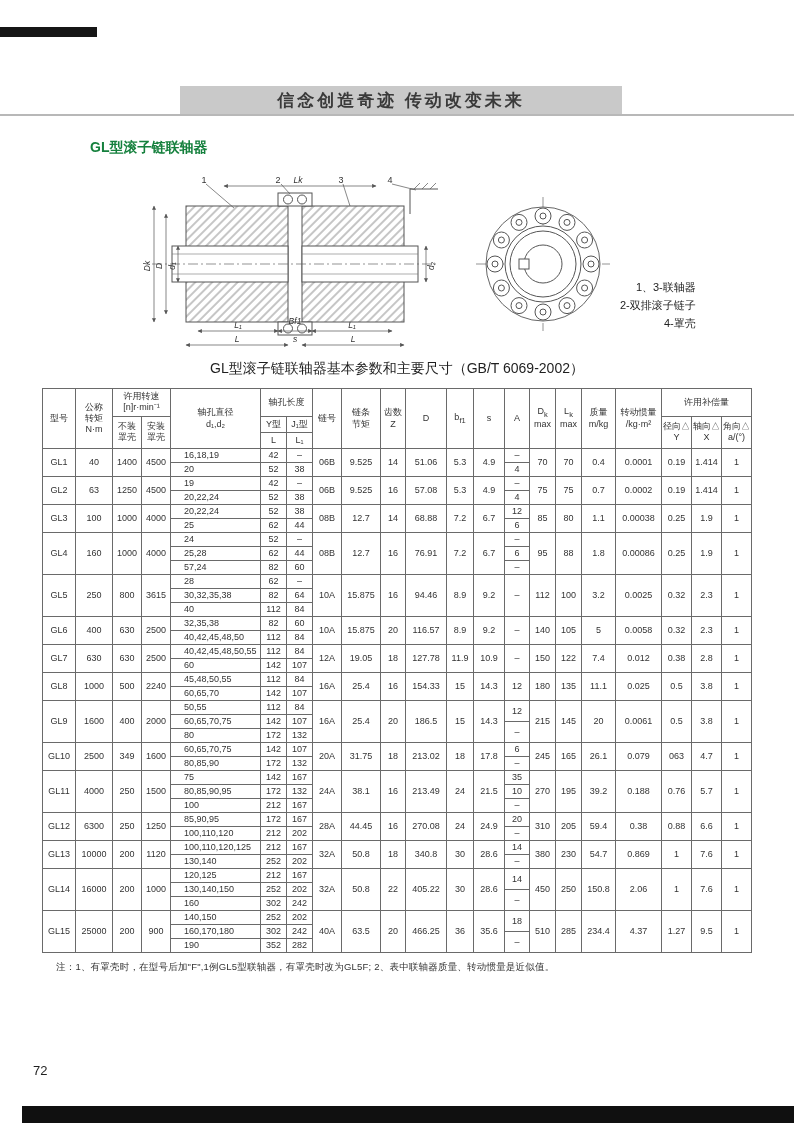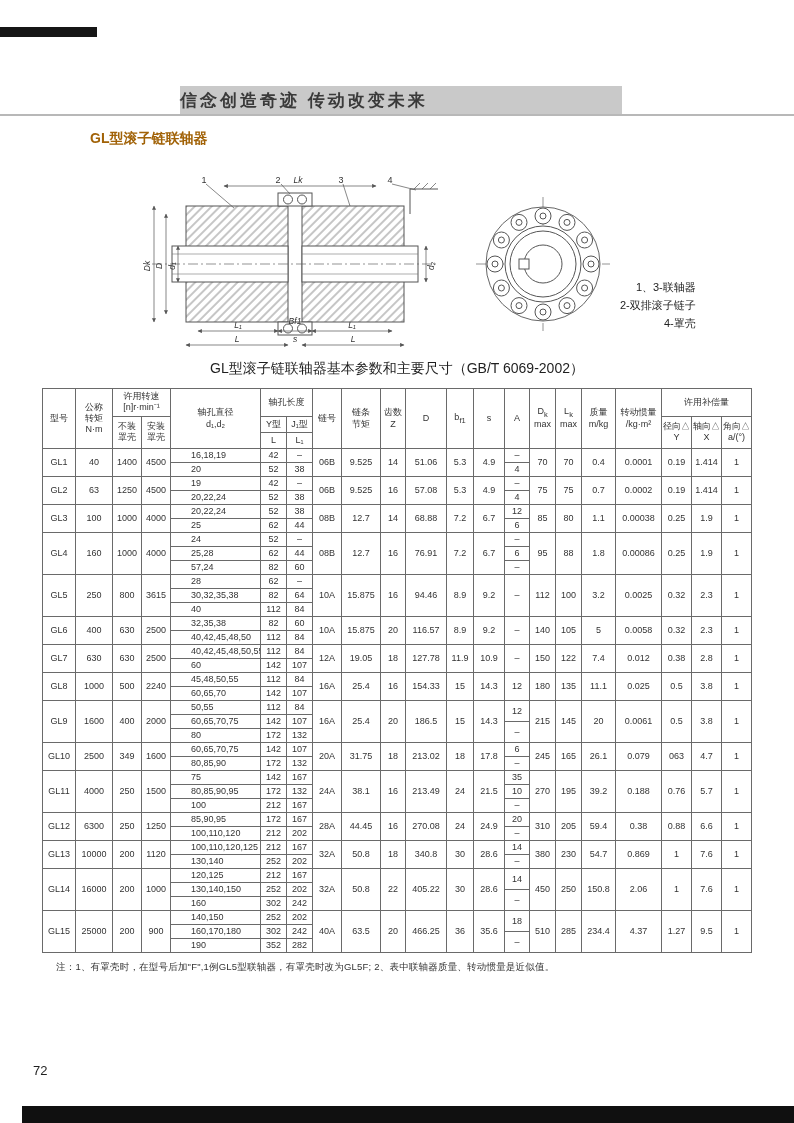--- a/index.html
+++ b/index.html
@@ -1,34 +1,34 @@
 <!DOCTYPE html>
 <html><head>
 <meta charset="utf-8">
 <style>
   * { box-sizing: border-box; margin: 0; padding: 0; }
   html,body { background:#fff; }
   body { font-family: "Liberation Sans", sans-serif; }
   .page { position:relative; width:794px; height:1123px; margin:0 auto; background:#fff; overflow:hidden; color:#2b2b2b; }
   .topleft-mark { position:absolute; left:0; top:27px; width:97px; height:10px; background:#161616; }
-  .banner { position:absolute; left:180px; top:86px; width:442px; height:29px; background:#c9c9c9; display:flex; align-items:center; justify-content:flex-start; }
+  .banner { position:absolute; left:180px; top:86px; width:442px; height:29px; background:#c9c9c9; display:flex; align-items:center; justify-content:center; }
   .banner-title { font-size:17px; font-weight:bold; color:#3a3a3a; letter-spacing:3px; }
   .banner-rule { position:absolute; left:0; top:114px; width:794px; height:2px; background:#b8b8b8; }
-  .section-title { position:absolute; left:90px; top:130px; font-size:14px; font-weight:bold; color:#a16207; }
+  .section-title { position:absolute; left:90px; top:139px; font-size:14px; font-weight:bold; color:#15803d; }
   .diagram { position:absolute; left:138px; top:174px; width:640px; height:182px; }
   .diagram svg { display:block; }
   .diagram text { font-family:"Liberation Sans", sans-serif; fill:#333; }
   .legend { position:absolute; left:482px; top:104px; font-size:11px; color:#222; line-height:18px; white-space:nowrap;text-align:right; }
   .table-block { position:absolute; left:38px; top:360px; width:718px; }
   .table-title { text-align:center; font-size:14px; font-weight:normal; color:#1f1f1f; }
   table.spec { border-collapse:collapse; margin:10px auto 0 auto; table-layout:fixed; width:709px; }
   .spec th, .spec td { border:1px solid #6a6a6a; font-size:9px; text-align:center; vertical-align:middle; color:#333; padding:0 1px; overflow:hidden; }
   .spec th { font-weight:normal; white-space:pre-line; line-height:1.25; padding:2px 1px; }
   .spec tbody td { height:14px; line-height:1; white-space:nowrap; }
-  .spec td.left { text-align:left; padding-left:20px; }
+  .spec td.left { text-align:left; padding-left:13px; }
   .spec td.a-cell { position:relative; padding:0; }
   .a-stack { position:absolute; inset:0; display:flex; flex-direction:column; }
   .a-seg { flex:1; display:flex; align-items:center; justify-content:center; border-bottom:1px solid #6a6a6a; }
   .a-seg:last-child { border-bottom:none; }
   .blk { display:block; }
   .note { margin-top:8px; font-size:9.5px; color:#333; padding-left:18px; letter-spacing:0.2px; }
   .page-number { position:absolute; left:33px; top:1063px; font-size:13px; color:#1f1f1f; }
   .bottom-bar { position:absolute; left:22px; top:1106px; width:772px; height:17px; background:#101010; }
 </style>
 </head>

